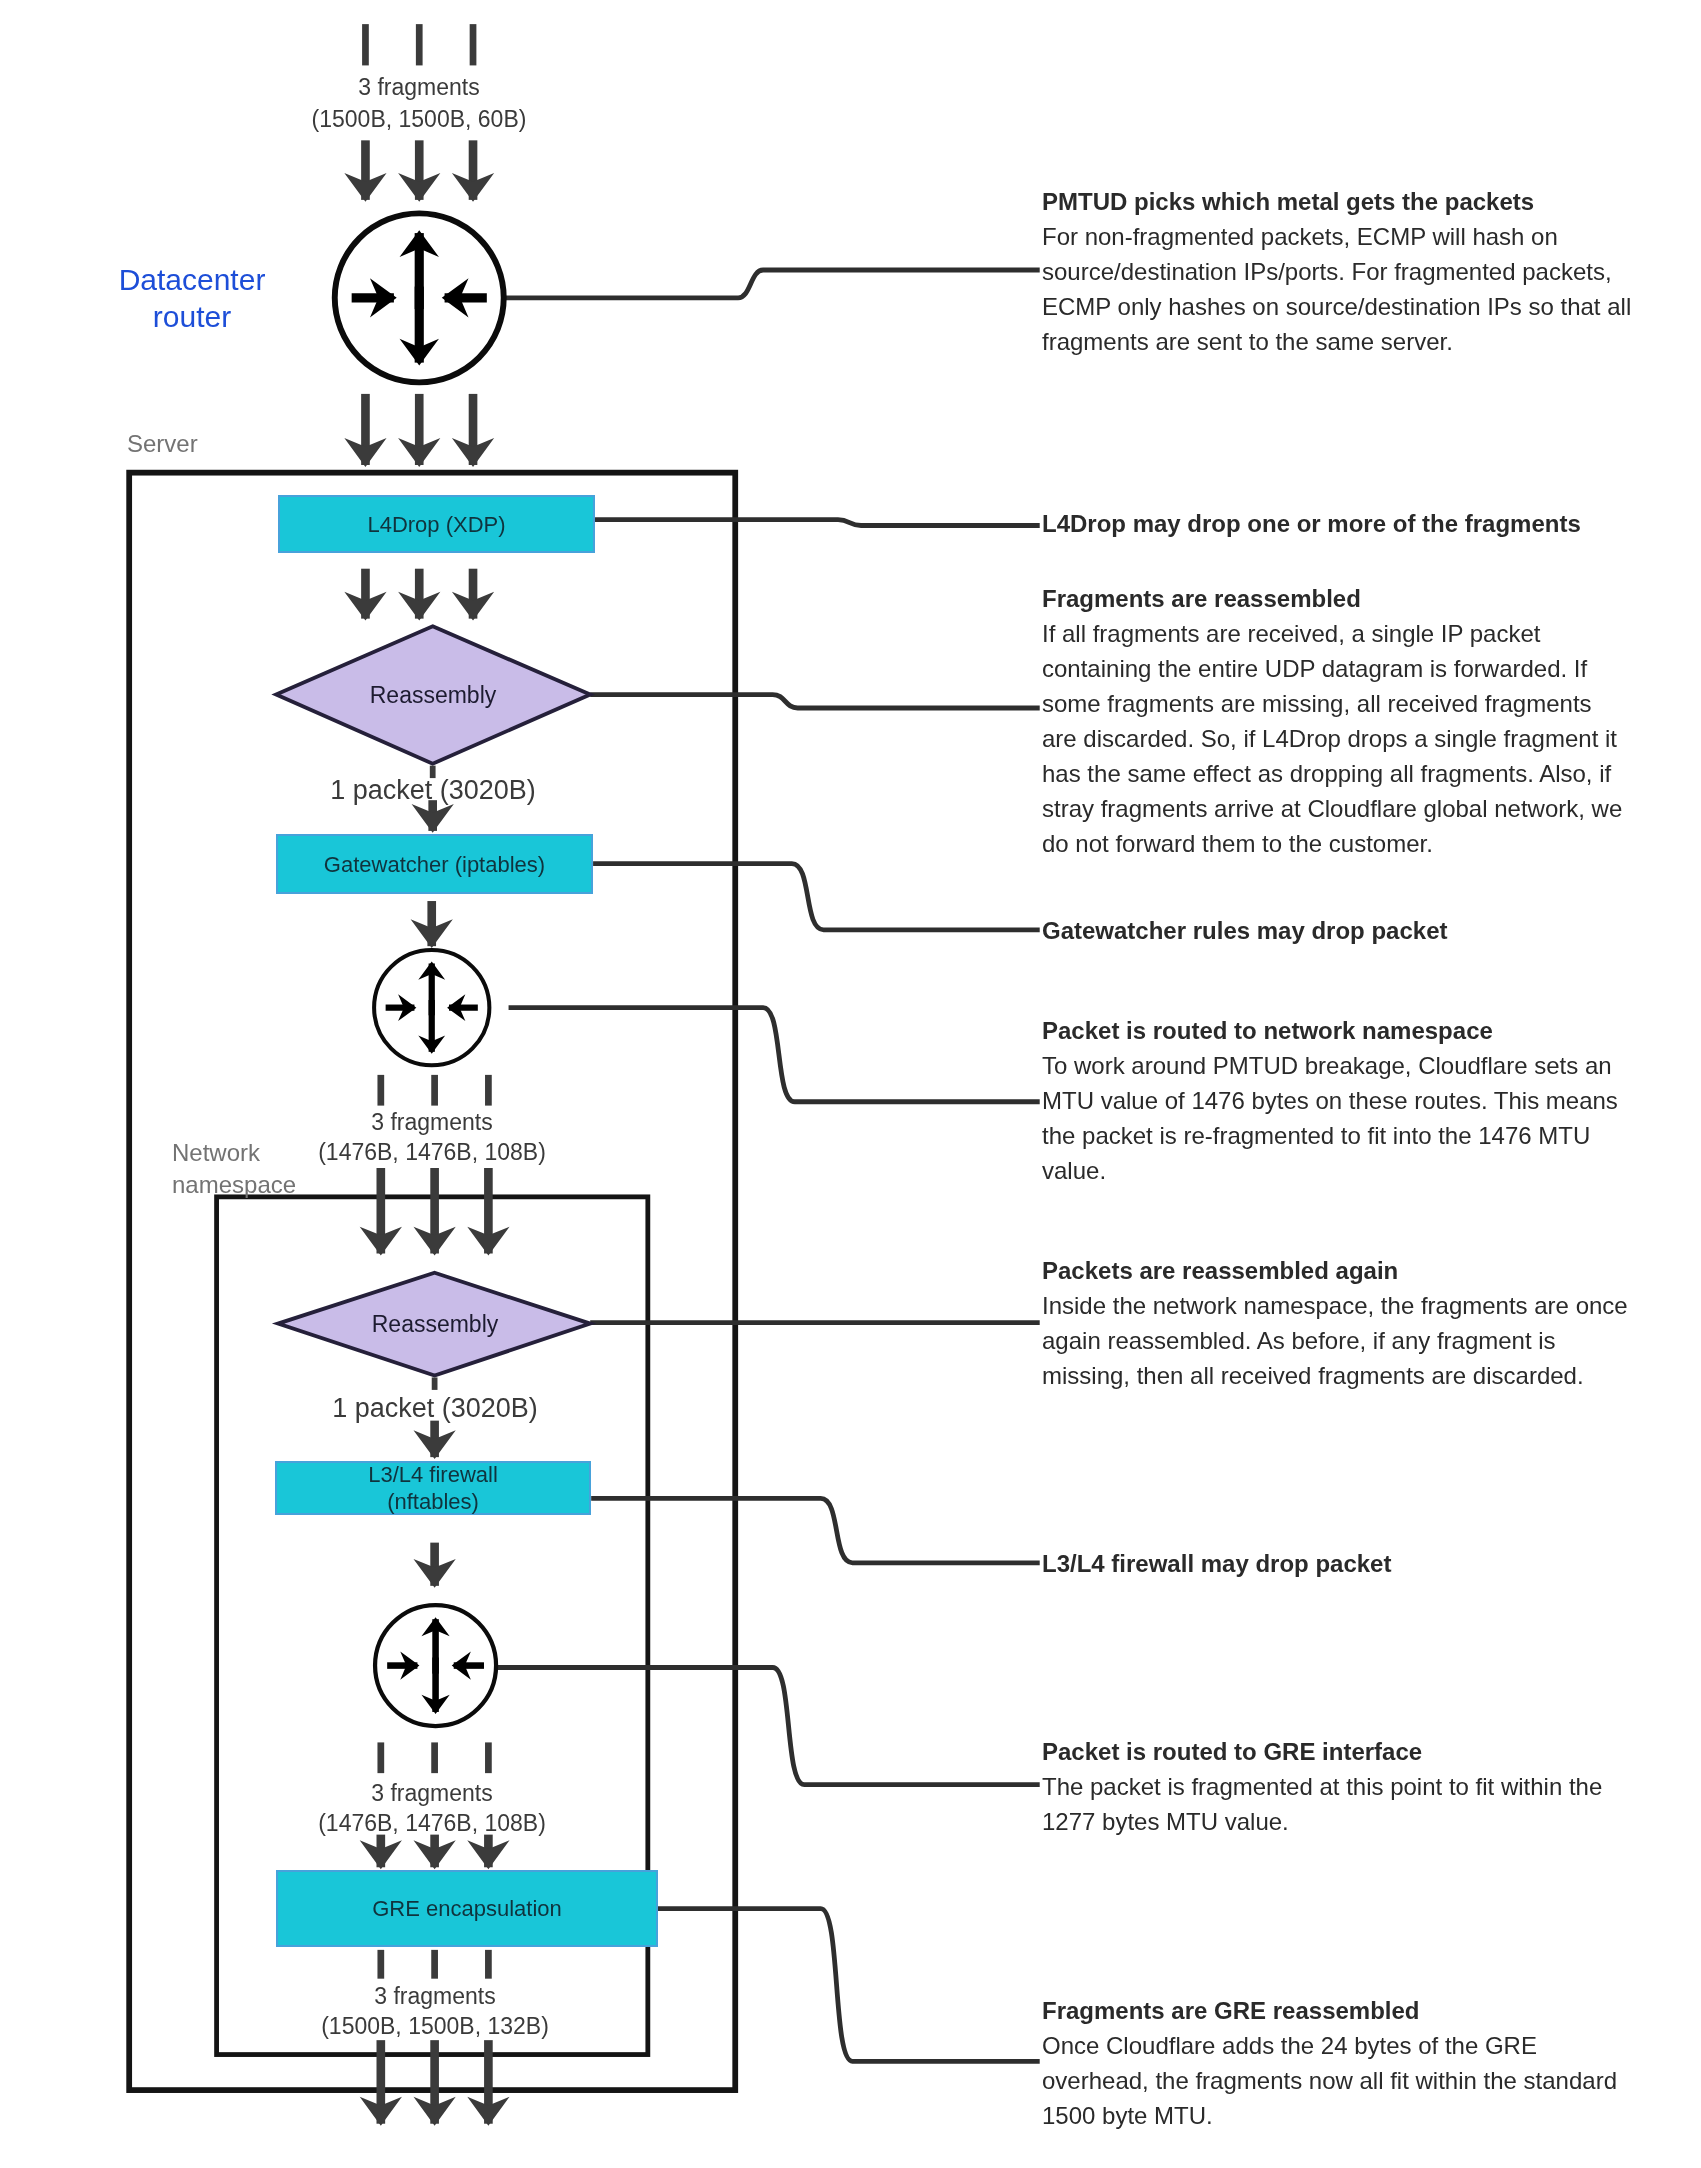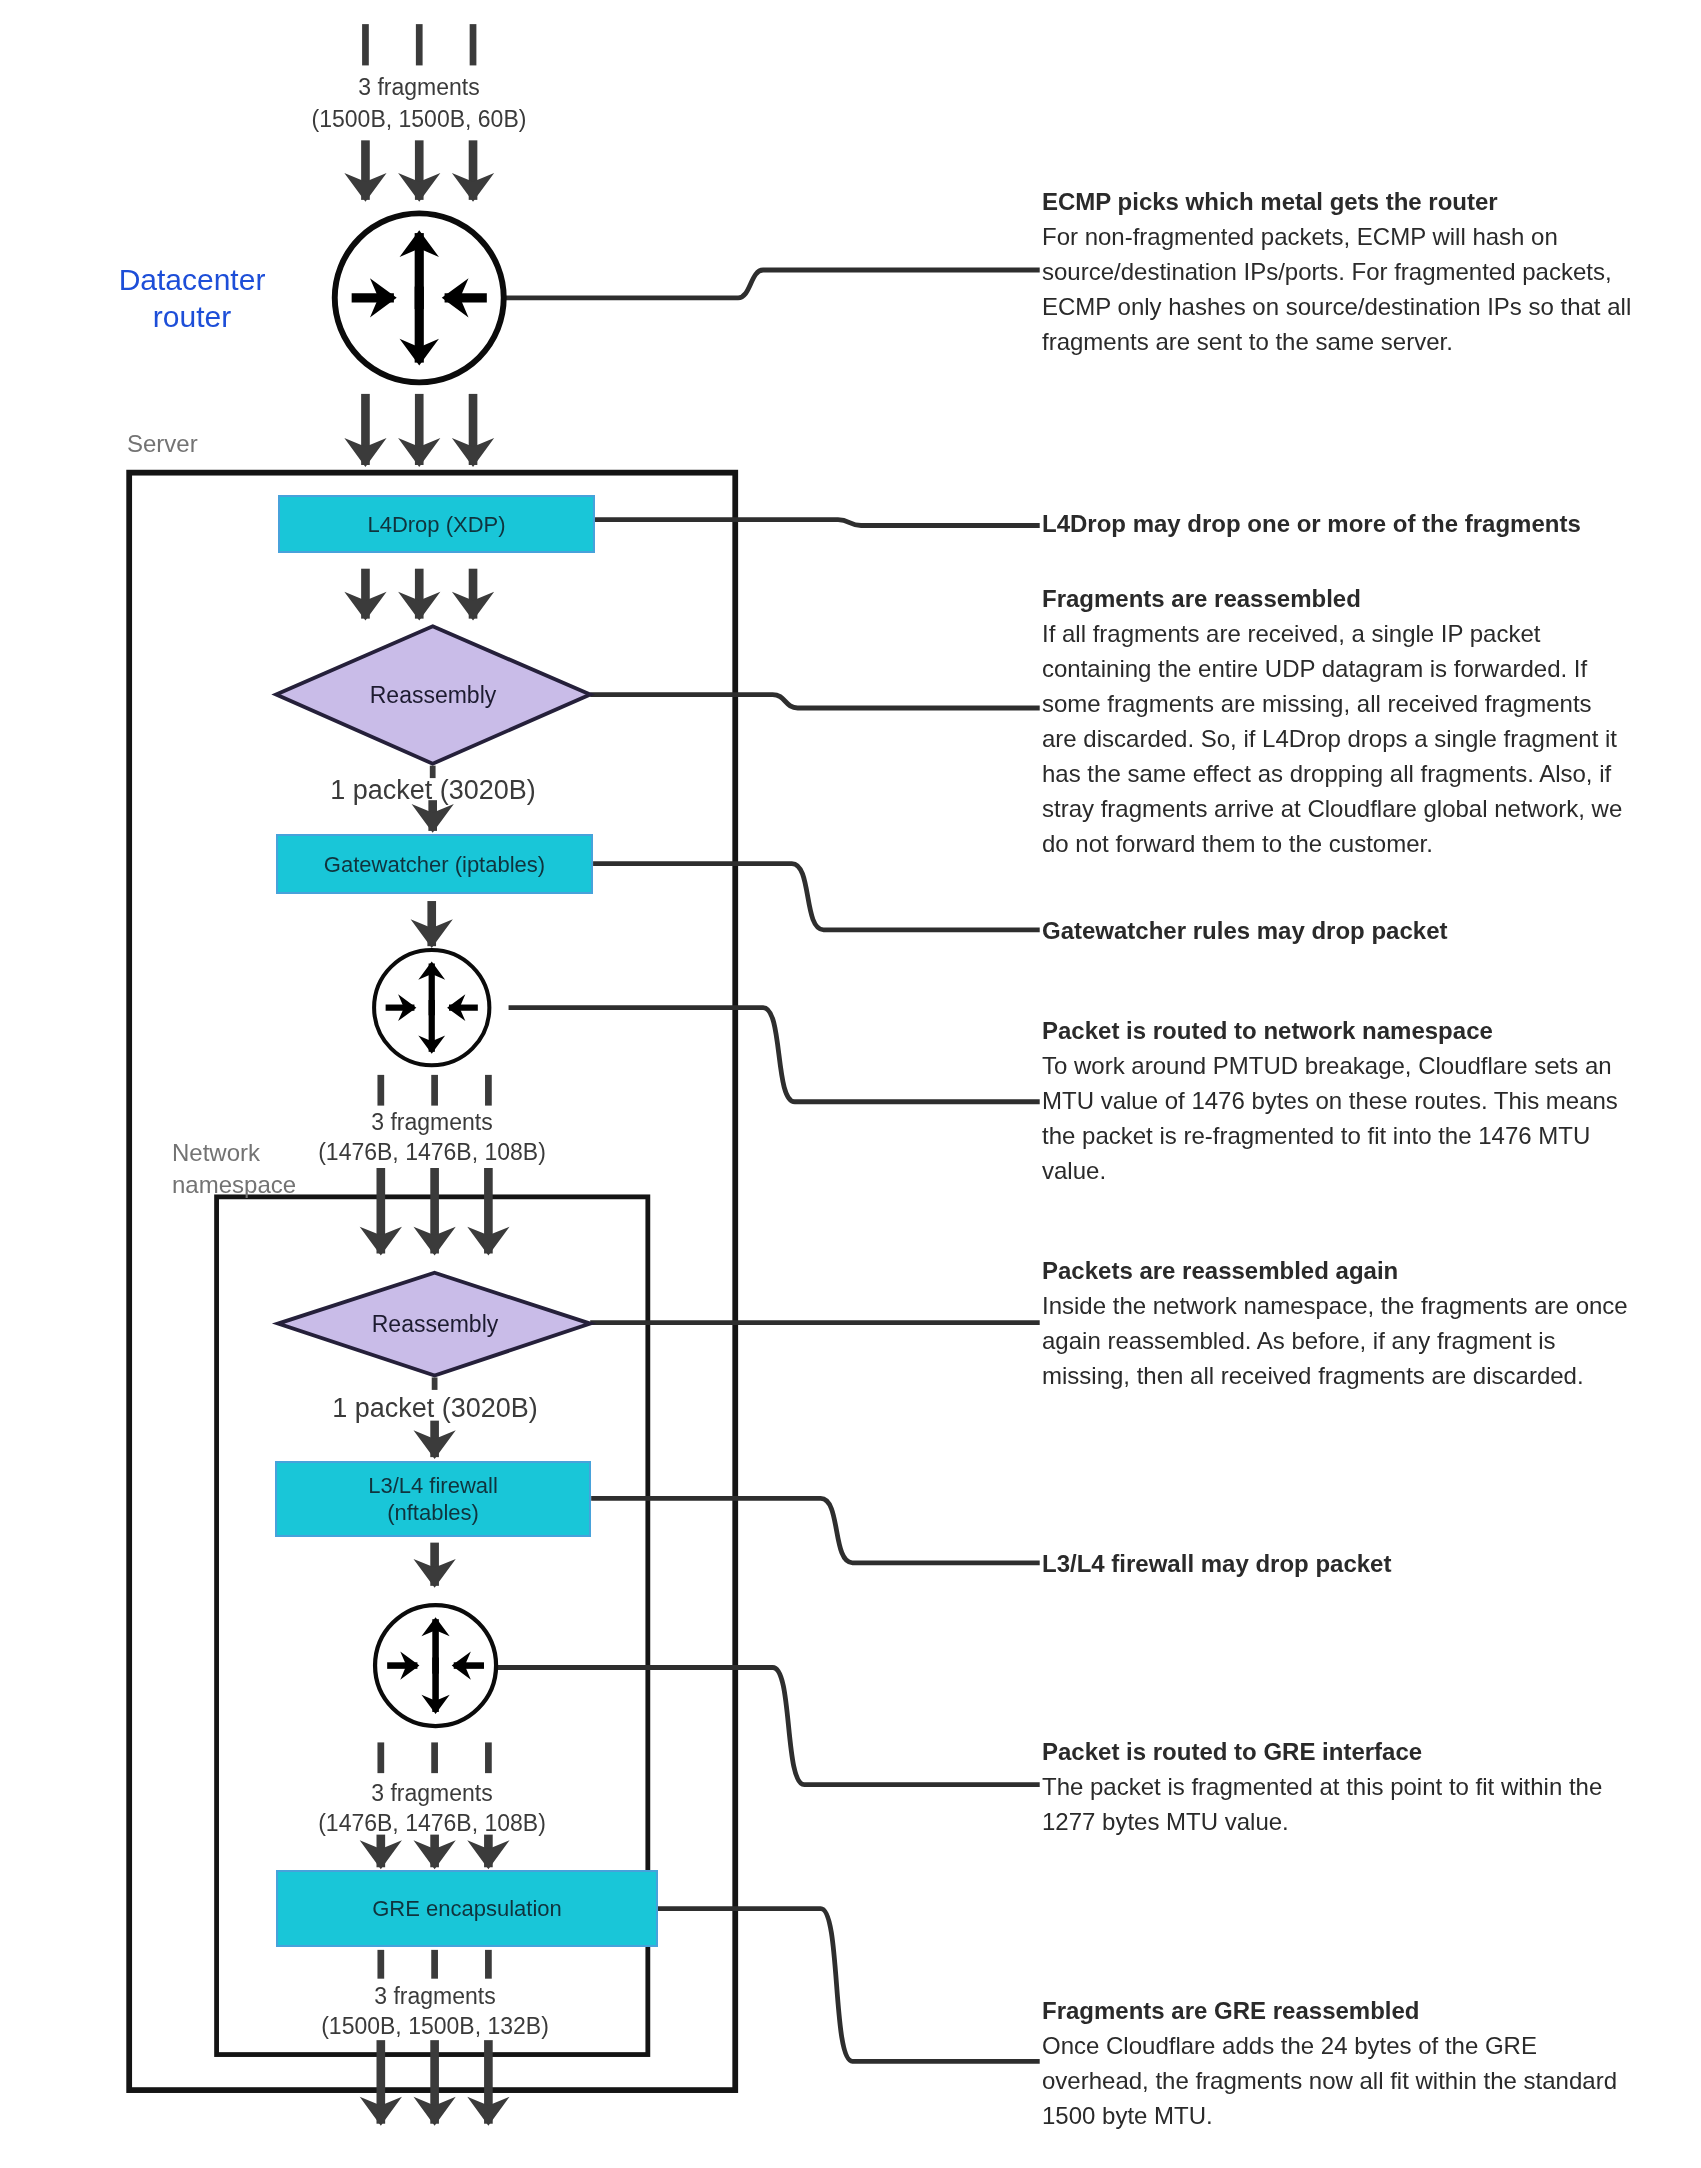--- a/index.html
+++ b/index.html
@@ -189,33 +189,33 @@
   <div class="clabel f24" style="left:420px;top:1122px;">3 fragments</div>
   <div class="clabel f24" style="left:420px;top:1152px;">(1476B, 1476B, 108B)</div>
 
   <div class="corner-label f25" style="left:160px;top:1137px;">Network
 namespace</div>
 
   <div class="dlabel" style="left:423px;top:1324px;">Reassembly</div>
 
   <div class="clabel f28" style="left:423px;top:1408px;">1 packet (3020B)</div>
 
-  <div class="cyanbox" style="left:263px;top:1461px;width:316px;height:76px;">L3/L4 firewall
+  <div class="cyanbox" style="left:263px;top:1461px;width:316px;height:54px;">L3/L4 firewall
 (nftables)</div>
 
   <div class="clabel f24" style="left:420px;top:1793px;">3 fragments</div>
   <div class="clabel f24" style="left:420px;top:1823px;">(1476B, 1476B, 108B)</div>
 
   <div class="cyanbox" style="left:264px;top:1870px;width:382px;height:77px;">GRE encapsulation</div>
 
   <div class="clabel f24" style="left:423px;top:1996px;">3 fragments</div>
   <div class="clabel f24" style="left:423px;top:2026px;">(1500B, 1500B, 132B)</div>
 
   <div class="note" style="top:184px;">
-    <div class="note-title">ECMP picks which metal gets the router</div>
+    <div class="note-title">PMTUD picks which metal gets the packets</div>
     <div class="note-body">For non-fragmented packets, ECMP will hash on
 source/destination IPs/ports. For fragmented packets,
 ECMP only hashes on source/destination IPs so that all
 fragments are sent to the same server.</div>
   </div>
   <div class="note" style="top:506px;">
     <div class="note-title">L4Drop may drop one or more of the fragments</div>
   </div>
   <div class="note" style="top:581px;">
     <div class="note-title">Fragments are reassembled</div>

